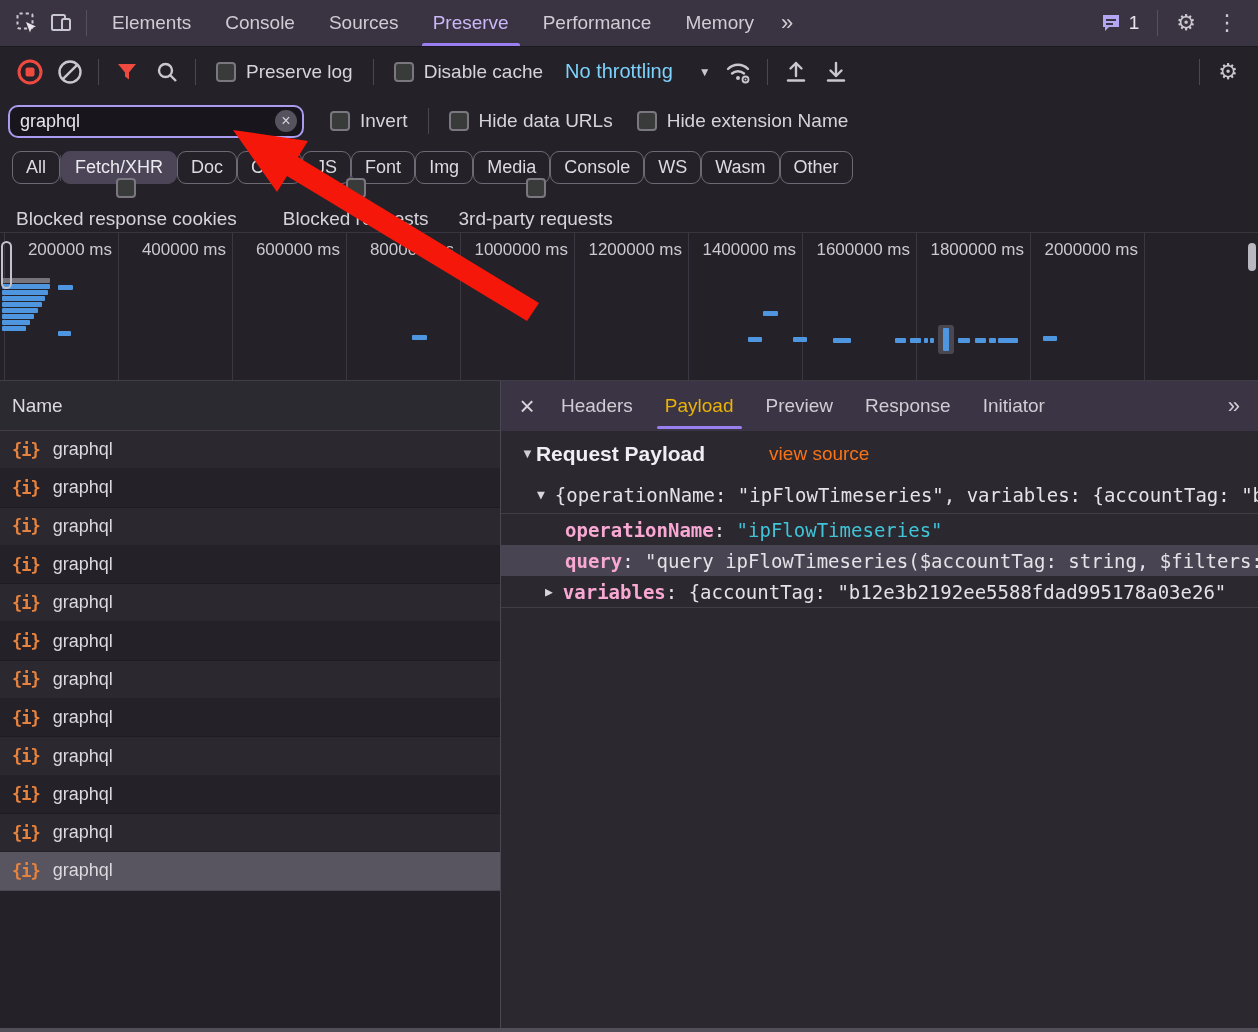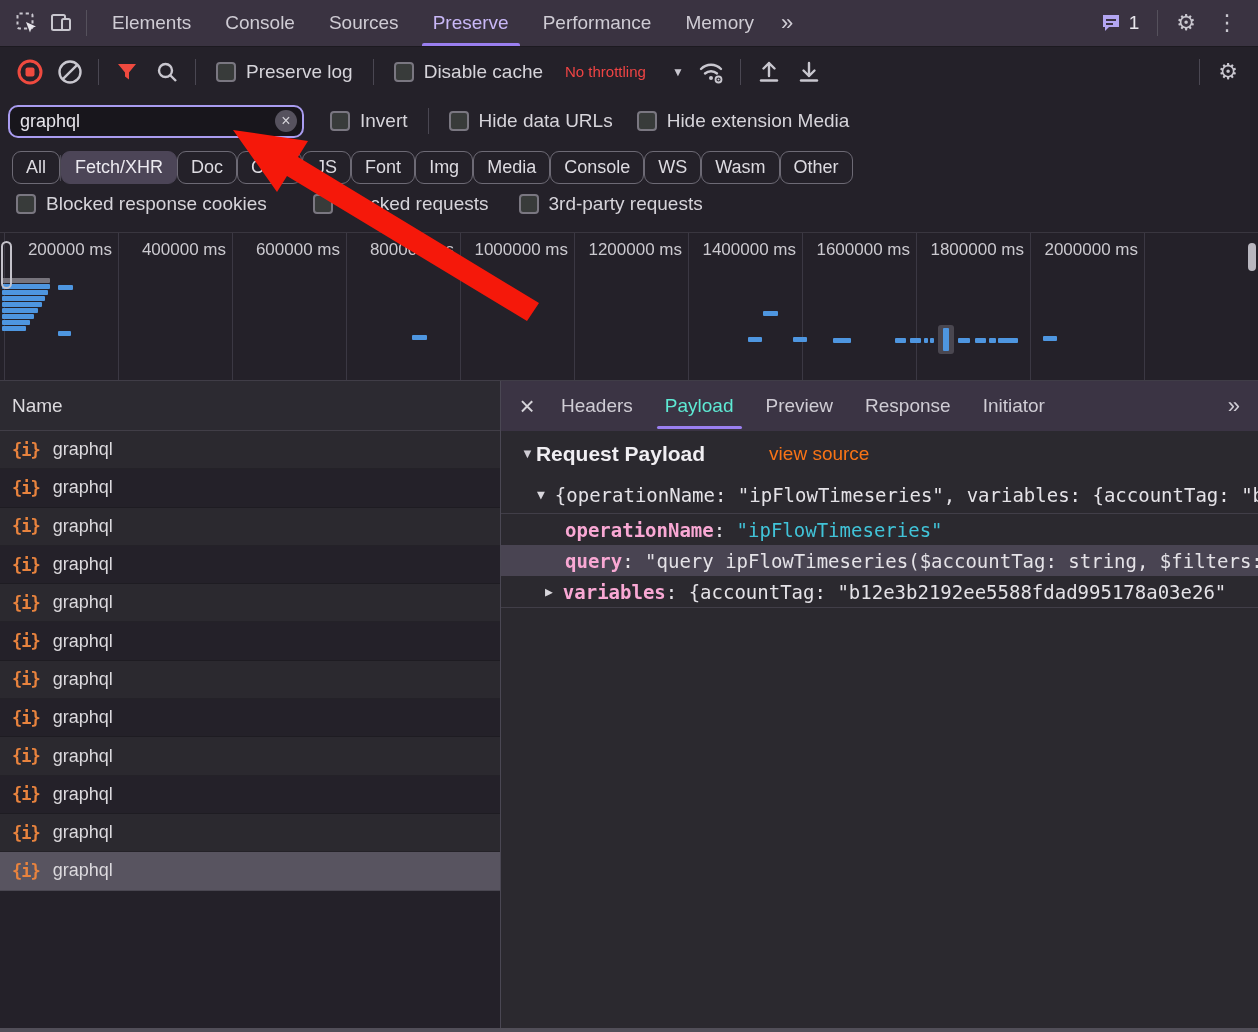--- a/index.html
+++ b/index.html
@@ -22,34 +22,34 @@
   .badge{ display:flex; align-items:center; gap:7px; margin-right:10px; cursor:pointer; }
   .badge .num{ font-size:19px; color:#e8e6ec; }
   .glyph-btn{ font-size:22px; color:#c9c7cf; padding:0 10px; cursor:pointer; }
   
   .toolbar{ height:50px; background:#242129; border-top:1px solid #1c1a20; display:flex; align-items:center; padding:0 10px; }
   .icon-btn{ width:40px; height:40px; display:flex; align-items:center; justify-content:center; cursor:pointer; border-radius:4px; }
   .chk-row{ display:flex; align-items:center; gap:10px; margin:0 12px; cursor:pointer; }
   .checkbox{ width:20px; height:20px; border:2px solid #7a7781; border-radius:4px; background:#383b3a; flex:none; }
   .chk-label{ font-size:19px; color:#d6d4da; white-space:nowrap; }
   .throttle{ display:flex; align-items:center; gap:26px; margin:0 8px 0 10px; cursor:pointer; }
-  .throttle .lbl{ font-size:15px; color:#ef4444; }
+  .throttle .lbl{ font-size:20px; color:#7dd3fc; }
   .throttle .caret{ font-size:12px; color:#c9c7cf; }
   
   .filter-row{ height:50px; background:#242129; display:flex; align-items:center; padding:0 8px; }
   .search-box{ position:relative; width:296px; height:33px; border:2px solid #a99cf0; border-radius:10px; background:#18161c; display:flex; align-items:center; padding:0 34px 0 10px; }
   .search-box input{ width:100%; background:transparent; border:none; outline:none; color:#e8e6ec; font-size:18px; font-family:"Liberation Sans",sans-serif; }
   .clear-btn{ position:absolute; right:5px; top:50%; transform:translateY(-50%); width:22px; height:22px; border-radius:50%; background:#56525e; color:#d6d4da; font-size:16px; line-height:22px; text-align:center; cursor:pointer; }
   
   .chips-row{ height:43px; background:#242129; display:flex; align-items:center; padding:0 12px; }
   .chip{ height:33px; display:flex; align-items:center; padding:0 13px; border:1.5px solid #6d6a75; border-radius:9px; font-size:18px; color:#dddbe1; cursor:pointer; white-space:nowrap; }
   .chip.selected{ background:#4c4557; border-color:#4c4557; color:#eceaf0; }
   
   .blocked-row{ height:43px; background:#242129; display:flex; align-items:center; padding:0 16px; }
-  .blocked-row .chk-row{ margin:0 30px 14px 0; }
+  .blocked-row .chk-row{ margin:0 30px 14px 0;flex-direction:column; }
   .blocked-row .chk-row.first{ margin-right:46px; }
   
   .timeline{ position:relative; height:149px; background:#242129; border-top:1px solid #39363f; border-bottom:1px solid #403d47; overflow:hidden; }
   .gline{ position:absolute; top:0; bottom:0; width:1px; background:#3b3843; }
   .tl-label{ position:absolute; top:7px; font-size:17px; color:#cbc9cf; transform:translateX(-100%); white-space:nowrap; }
   .wfbar{ position:absolute; height:5px; border-radius:1px; background:#4e96e0; }
   .wfbar.gray{ background:#77747c; }
   .sel-marker{ position:absolute; background:#4a4750; border-radius:3px; }
   .sel-marker .vbar{ position:absolute; left:5px; top:3px; width:6px; bottom:3px; background:#4e96e0; border-radius:1px; }
   .tl-pill{ position:absolute; left:1px; top:8px; width:11px; height:48px; border:2.5px solid #c4c2ca; border-radius:6px; }
@@ -61,21 +61,21 @@
   .req-row{ height:38.3px; display:flex; align-items:center; padding:0 12px; font-size:18px; color:#dcdade; cursor:pointer; border-bottom:1px solid rgba(0,0,0,.15); }
   .req-row:nth-child(odd){ background:#242129; }
   .req-row:nth-child(even){ background:#2b292f; }
   .req-row.selected{ background:#585460; }
   .json-ic{ font-family:"DejaVu Sans Mono",monospace; font-weight:bold; font-size:17px; color:#e8833e; letter-spacing:-1px; margin-right:13px; }
   
   .detail{ flex:1; display:flex; flex-direction:column; min-width:0; }
   .dtabbar{ height:50px; background:#3b3444; display:flex; align-items:center; padding:0 8px; }
   .close-x{ width:36px; height:36px; display:flex; align-items:center; justify-content:center; font-size:26px; color:#d6d4da; cursor:pointer; }
   .dtab{ position:relative; height:50px; display:flex; align-items:center; padding:0 16px; font-size:19px; color:#cfccd4; cursor:pointer; white-space:nowrap; }
-  .dtab.selected{ color:#5eead4; }
+  .dtab.selected{ color:#eab308; }
   .dtab.selected::after{ content:""; position:absolute; left:8px; right:8px; bottom:2px; height:3px; border-radius:2px; background:#9a7ff0; }
   .dcontent{ flex:1; background:#2b292f; overflow:hidden; }
   .p-head{ height:45px; display:flex; align-items:center; padding:0 20px; }
   .p-head .tri{ font-size:13px; color:#cfccd4; margin-right:2px; }
   .p-head .title{ font-size:21px; font-weight:bold; color:#f0eef2; }
   .p-head .vs{ font-size:19px; color:#f97316; margin-left:64px; cursor:pointer; }
   .mono{ font-family:"DejaVu Sans Mono",monospace; font-size:19px; white-space:pre; }
   .p-line{ display:flex; align-items:center; height:37px; padding-left:36px; color:#e4e2e7; overflow:hidden; }
   .p-line .tri{ font-size:13px; color:#d8d6dc; margin-right:10px; flex:none; }
   .p-row{ display:flex; align-items:center; height:31px; padding-left:64px; overflow:hidden; }
@@ -205,21 +205,21 @@
       <span class="checkbox"></span>
       <span class="chk-label">Invert</span>
     </div>
     <div class="vsep dark"></div>
     <div class="chk-row">
       <span class="checkbox"></span>
       <span class="chk-label">Hide data URLs</span>
     </div>
     <div class="chk-row">
       <span class="checkbox"></span>
-      <span class="chk-label">Hide extension Media</span>
+      <span class="chk-label">Hide extension Name</span>
     </div>
   </div>
 
   <div class="chips-row">
     <div class="chip">All</div>
     <div class="vsep dark" style="margin:0 0px;"></div>
     <div class="chip selected">Fetch/XHR</div>
     <div class="chip">Doc</div>
     <div class="chip">CSS</div>
     <div class="chip">JS</div>

